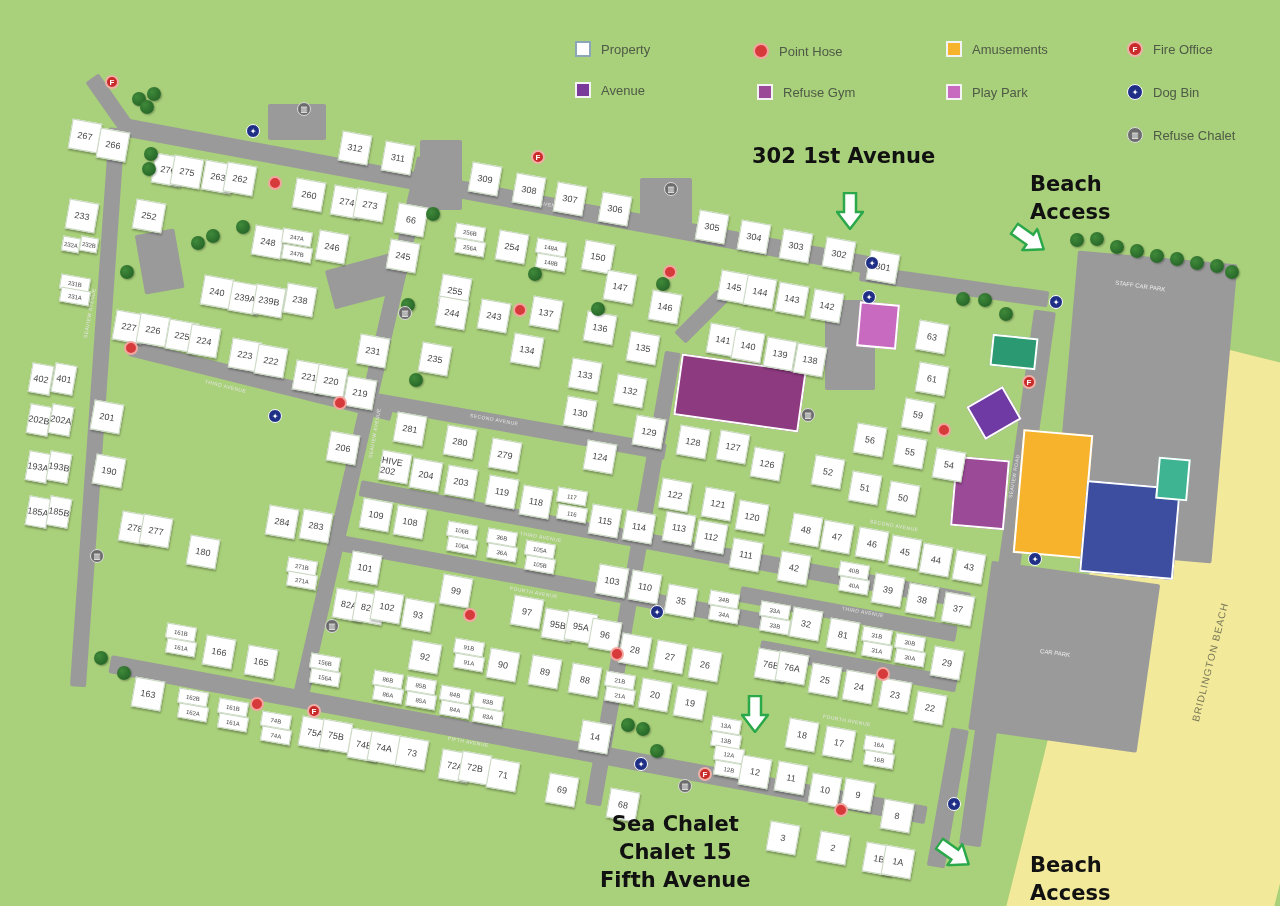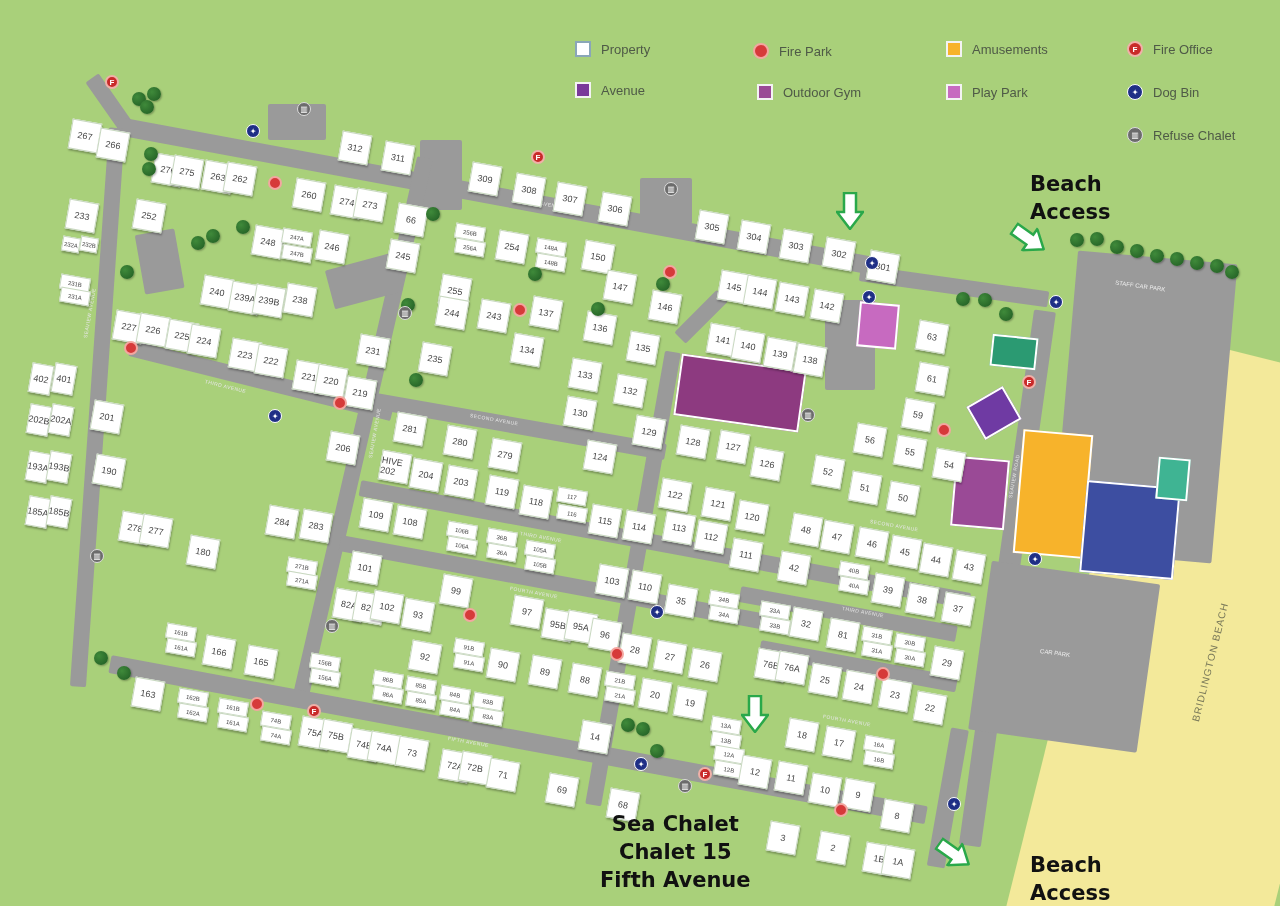--- a/index.html
+++ b/index.html
@@ -390,53 +390,54 @@
       <div class="ico dog" style="left: 947px; top: 797px;">✦</div>
     </div>
 
   <div id="legend">
       <div class="legend-item" style="left: 575px; top: 41px;">
         <span class="sw" style="background: rgb(255, 255, 255); border: 2px solid rgb(138, 166, 184);"></span>
         <span>Property</span>
       </div>
       <div class="legend-item" style="left: 753px; top: 43px;">
         <span class="ico hose" style="position: static; width: 16px; height: 16px;"></span>
-        <span>Fire Park</span>
+        <span>Point Hose</span>
       </div>
       <div class="legend-item" style="left: 946px; top: 41px;">
         <span class="sw" style="background: rgb(247, 179, 43);"></span>
         <span>Amusements</span>
       </div>
       <div class="legend-item" style="left: 1127px; top: 41px;">
         <span class="ico hydrant" style="position: static; width: 16px; height: 16px;">F</span>
         <span>Fire Office</span>
       </div>
       <div class="legend-item" style="left: 575px; top: 82px;">
         <span class="sw" style="background: rgb(122, 58, 154);"></span>
         <span>Avenue</span>
       </div>
       <div class="legend-item" style="left: 757px; top: 84px;">
         <span class="sw" style="background: rgb(154, 74, 150);"></span>
-        <span>Outdoor Gym</span>
+        <span>Refuse Gym</span>
       </div>
       <div class="legend-item" style="left: 946px; top: 84px;">
         <span class="sw" style="background: rgb(199, 106, 192);"></span>
         <span>Play Park</span>
       </div>
       <div class="legend-item" style="left: 1127px; top: 84px;">
         <span class="ico dog" style="position: static; width: 16px; height: 16px;">✦</span>
         <span>Dog Bin</span>
       </div>
       <div class="legend-item" style="left: 1127px; top: 127px;">
         <span class="ico refuse" style="position: static; width: 16px; height: 16px;">▥</span>
         <span>Refuse Chalet</span>
       </div>
     </div>
   <div id="annotations">
       <div class="annot" style="left: 752px; top: 142px;">
+        <div>302 1st Avenue</div>
       </div>
       <div class="annot" style="left: 1030px; top: 170px;">
         <div>Beach</div>
         <div>Access</div>
       </div>
       <div class="annot" style="left: 600px; top: 810px; text-align: center;">
         <div>Sea Chalet</div>
         <div>Chalet 15</div>
         <div>Fifth Avenue</div>
       </div>

